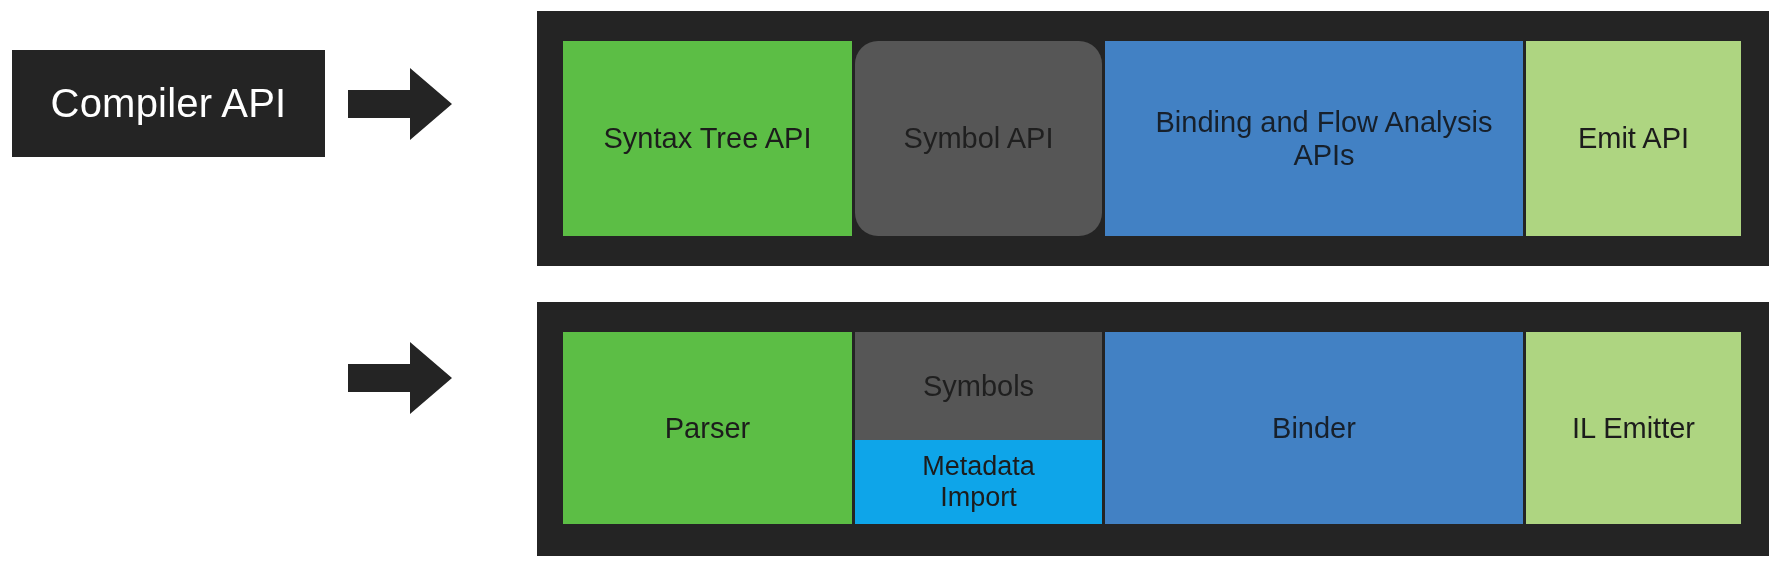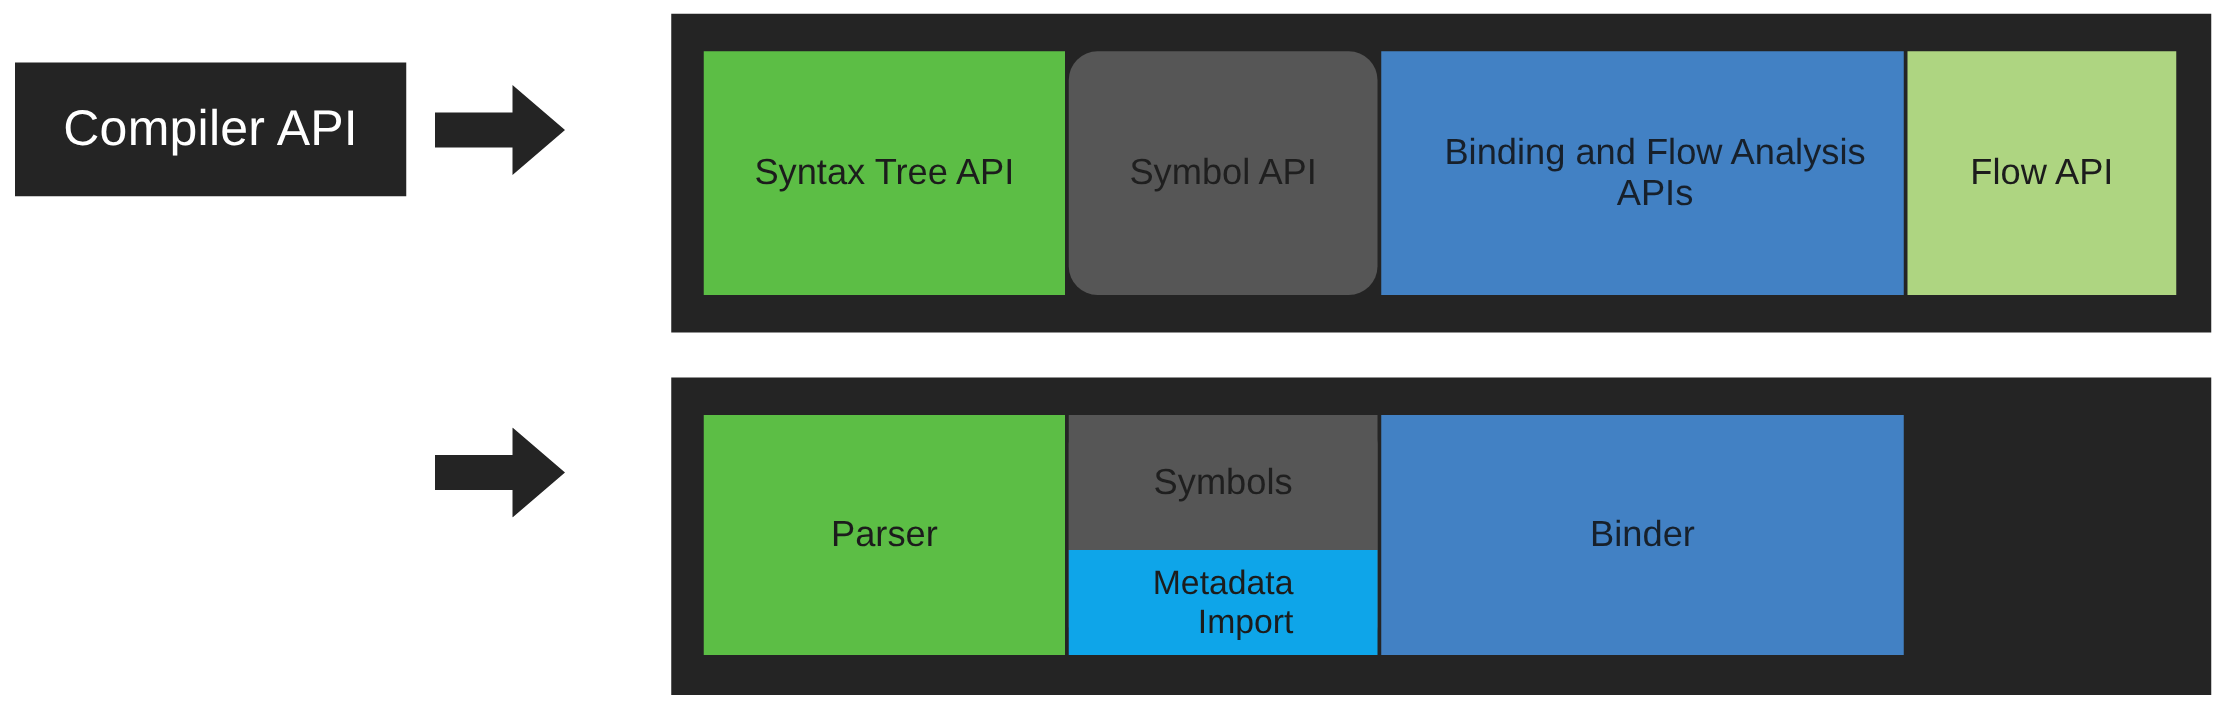--- a/index.html
+++ b/index.html
@@ -105,21 +105,21 @@
   #cell-symbols  { width: 247px; flex-direction: column; padding: 0; }
   #cell-binder   { width: 418px; }
   #cell-ilemit   { width: 215px; }
 
   
   .sub {
     width: 100%;
     display: flex;
     align-items: center;
     justify-content: center;
-    text-align: right;
+    text-align: center;
     box-sizing: border-box;
     padding: 0 6px;
   }
   #sub-symbols  { height: 108px; background: #565656; }
   #sub-metadata { height: 84px;  background: #0ea5e9; }
   #sub-symbols .cell-text  { color: #1f1f1f; font-size: 29px; }
   #sub-metadata .cell-text { color: #1c1c1c; font-size: 27px; line-height: 1.15; white-space: pre-line; }
 </style>
 </head>
 <body>
@@ -145,21 +145,21 @@
 
       <div class="cell c-gray" id="cell-symbol">
         <span class="cell-text">Symbol API</span>
       </div>
 
       <div class="cell c-blue" id="cell-binding">
         <span class="cell-text">Binding and Flow Analysis APIs</span>
       </div>
 
       <div class="cell c-lgreen" id="cell-emit">
-        <span class="cell-text">Flow API</span>
+        <span class="cell-text">Emit API</span>
       </div>
 
     </div>
   </div>
 </div>
 
 <div class="row" id="row-pipe">
 
 
   <div class="arrow" id="arrow-pipe">
@@ -182,16 +182,19 @@
         <div class="sub" id="sub-metadata">
           <span class="cell-text">Metadata
 Import</span>
         </div>
       </div>
 
       <div class="cell c-blue" id="cell-binder">
         <span class="cell-text">Binder</span>
       </div>
 
+      <div class="cell c-lgreen" id="cell-ilemit">
+        <span class="cell-text">IL Emitter</span>
+      </div>
 
     </div>
   </div>
 </div>
 
 </body></html>

